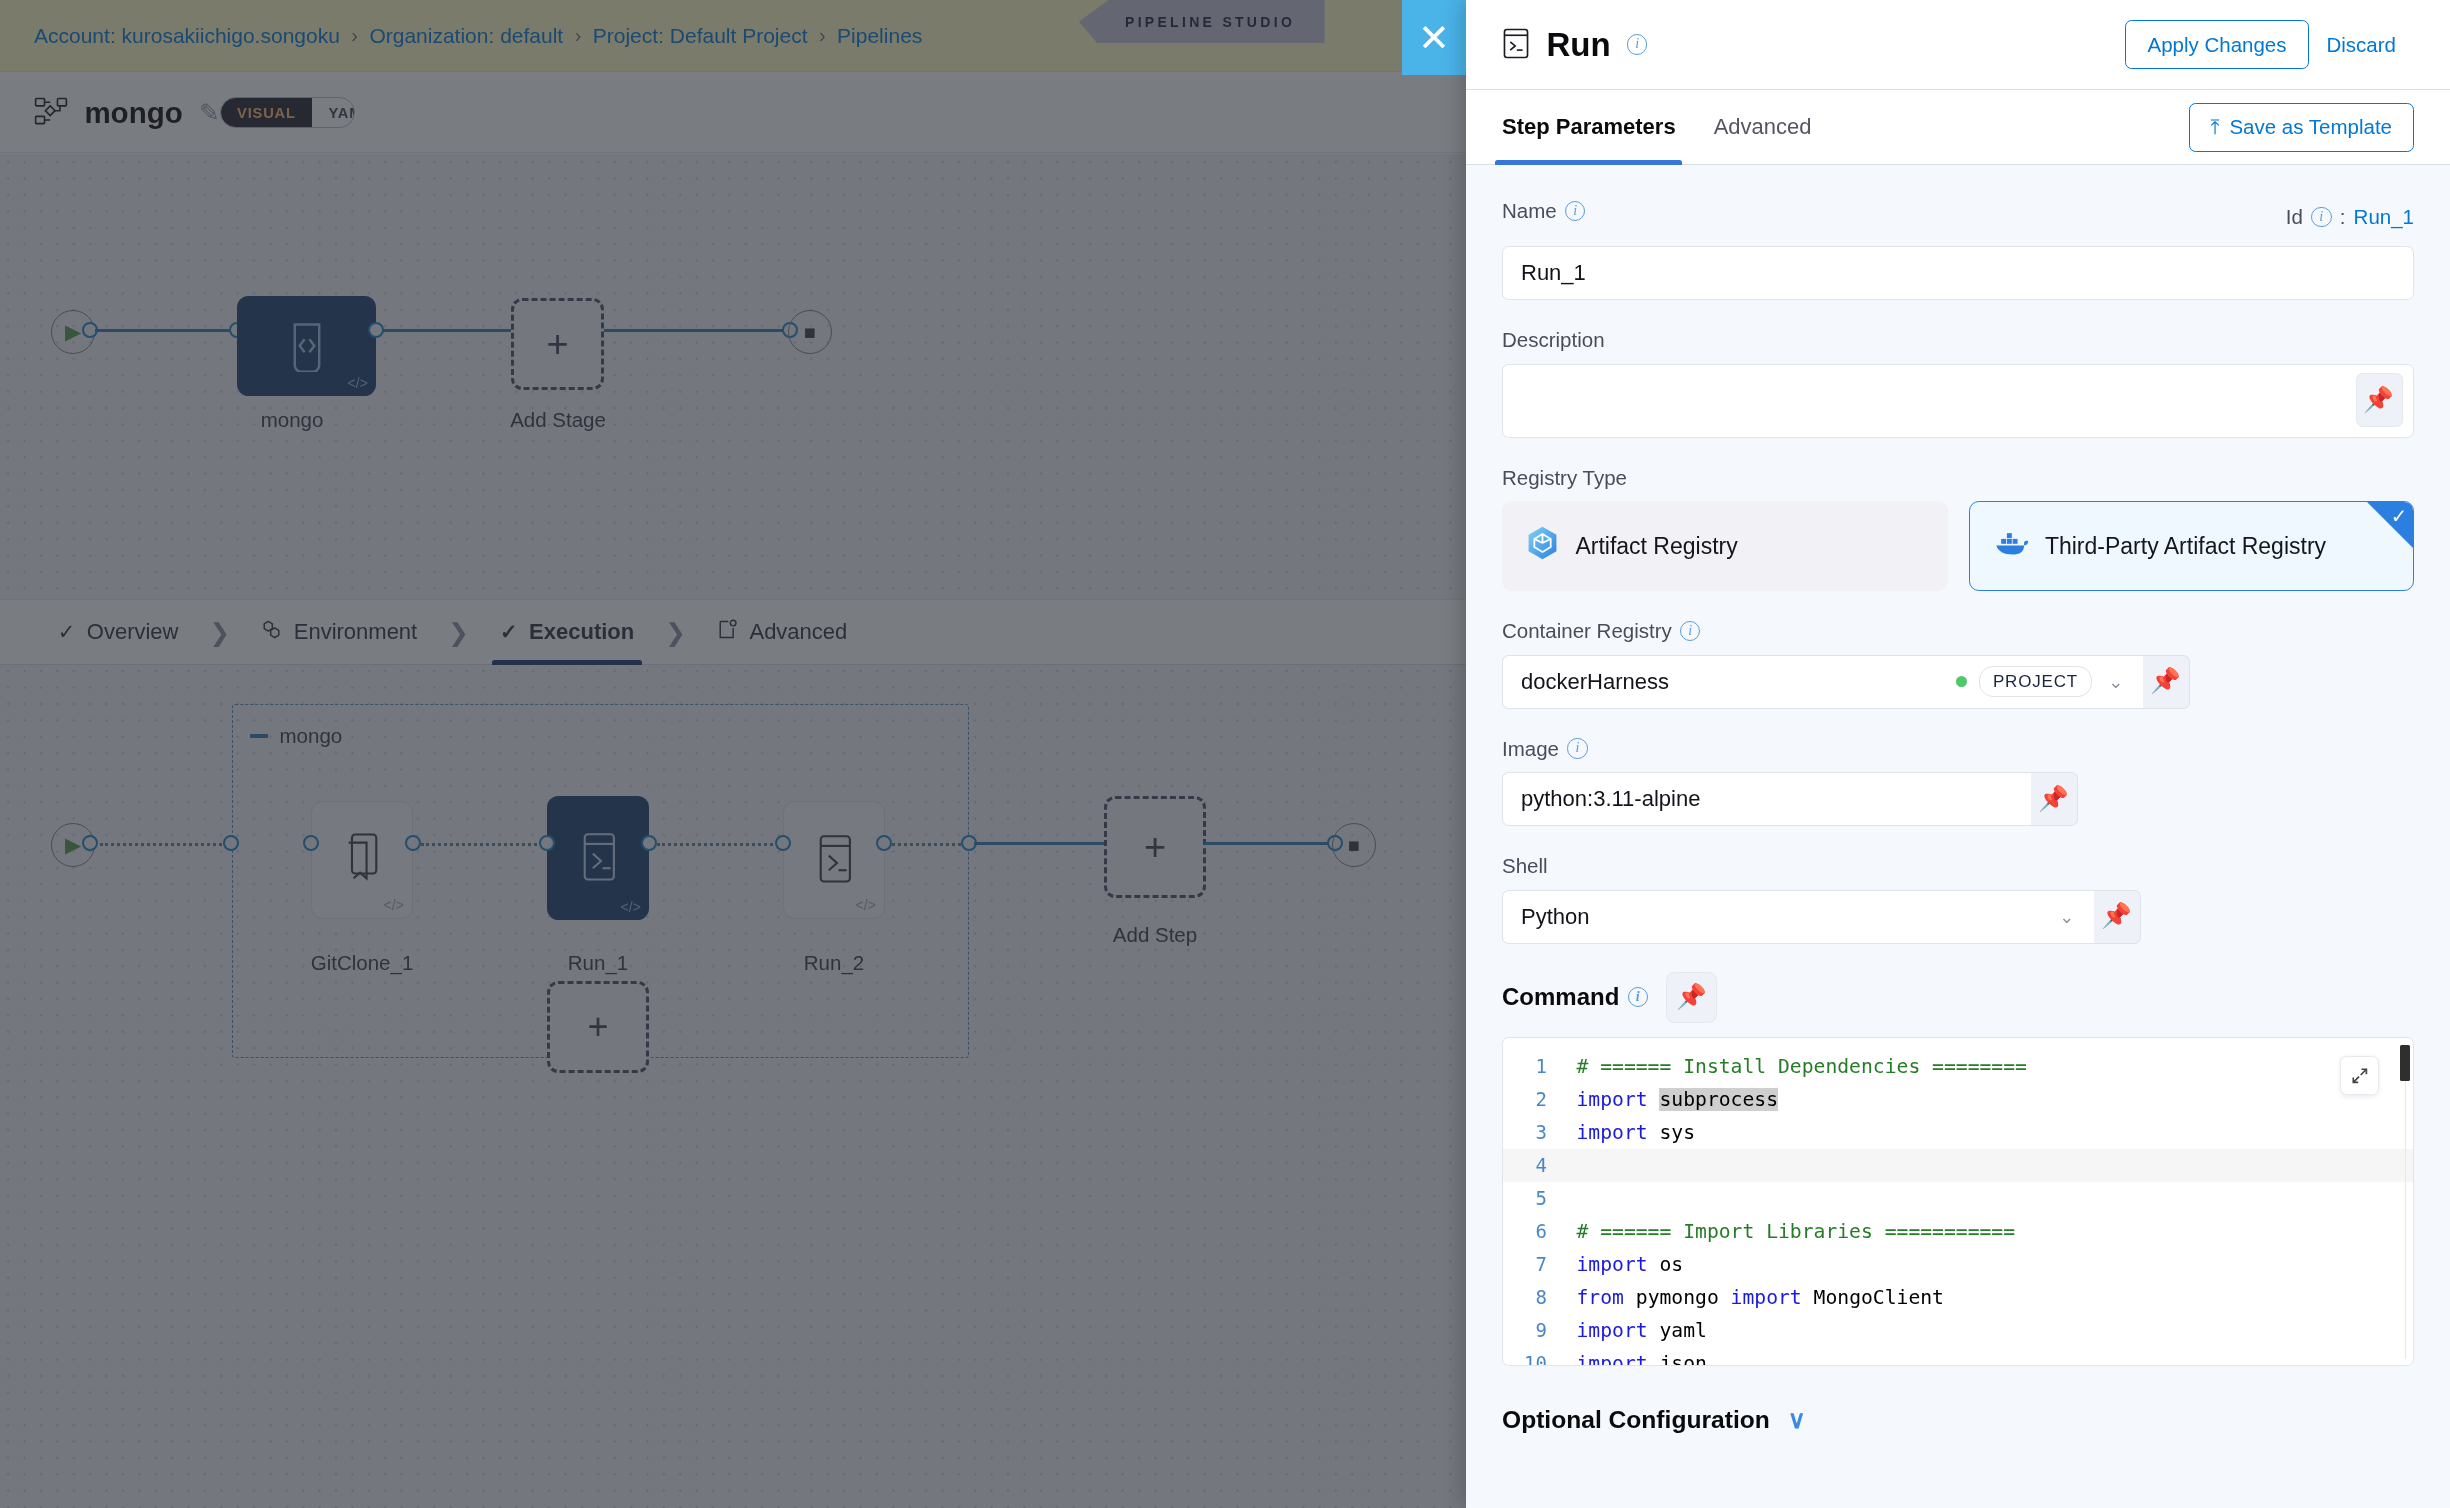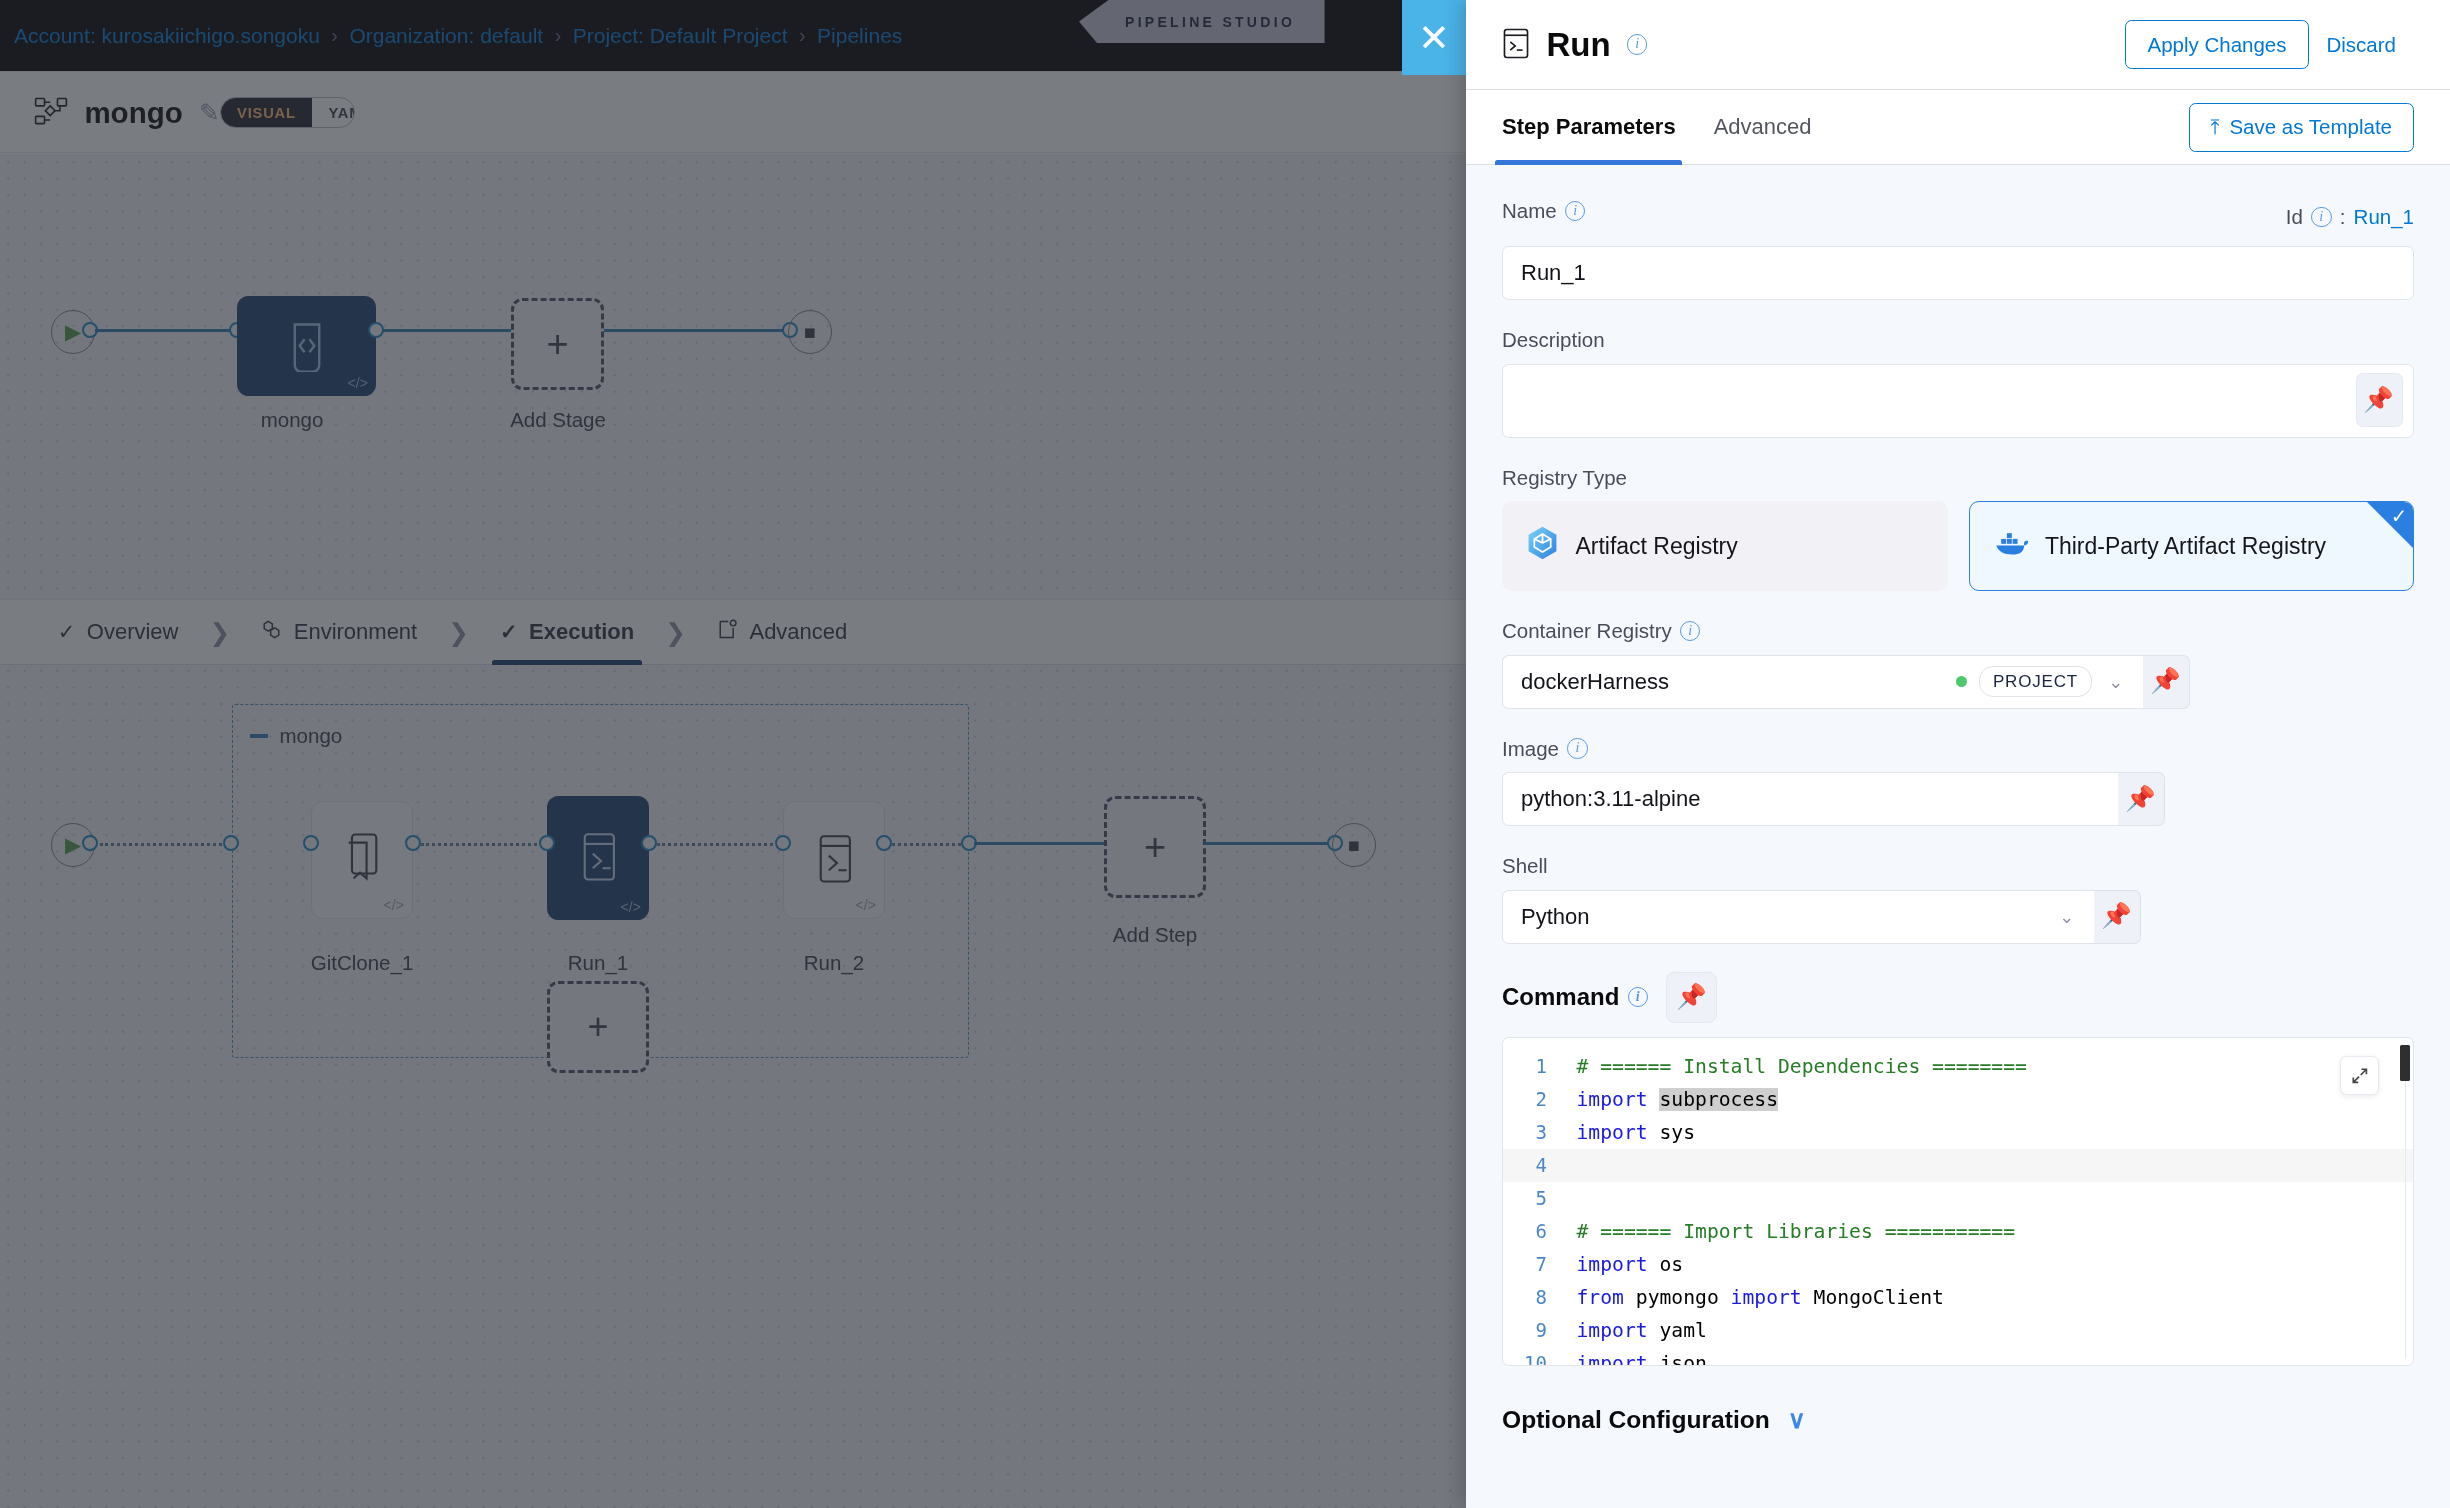--- a/index.html
+++ b/index.html
@@ -13,22 +13,22 @@
 
   
   #studio {
     position: absolute; left: 0; top: 0; width: 1466px; height: 1508px;
     background: #ffffff; overflow: hidden;
   }
   #studio-inner { position: absolute; inset: 0; }
 
   .topbar {
     position: absolute; left: 0; top: 0; width: 1466px; height: 72px;
-    background: #000000; border-bottom: 0.8px solid #e8e8ef;
-    display: flex; align-items: center; padding-left: 14px;
+    background: #fef9c3; border-bottom: 0.8px solid #e8e8ef;
+    display: flex; align-items: center; padding-left: 34px;
   }
   .crumbs { display: flex; align-items: center; gap: 11.5px; font-size: 21px; color: #0278d5; }
   .crumbs .sep { color: #6b6d85; font-size: 19.7px; }
   .crumb { white-space: nowrap; }
 
   .ribbon {
     position: absolute; top: 0; left: 1079px; height: 43px;
     background: #c3c5d4; color: #1b2040;
     font-size: 14px; font-weight: bold; letter-spacing: 3.3px;
     display: flex; align-items: center; padding: 0 29.5px 0 46px;
@@ -591,21 +591,21 @@
             <span class="pin">📌</span>
           </div>
       </div>
     </div>
 
     <div class="fld">
       <div class="lbl">
         <span>Image</span>
         <span class="info">i</span>
       </div>
-      <div class="row" style="width:663px;">
+      <div class="row" style="width:576px;">
         <input class="inp" style="border-radius: 6.6px 0px 0px 6.6px; border-right: none;" value="python:3.11-alpine">
         <div class="pinbtn">
             <span class="pin">📌</span>
           </div>
       </div>
     </div>
 
     <div class="fld">
       <div class="lbl">Shell</div>
       <div class="row" style="width:639px;">

